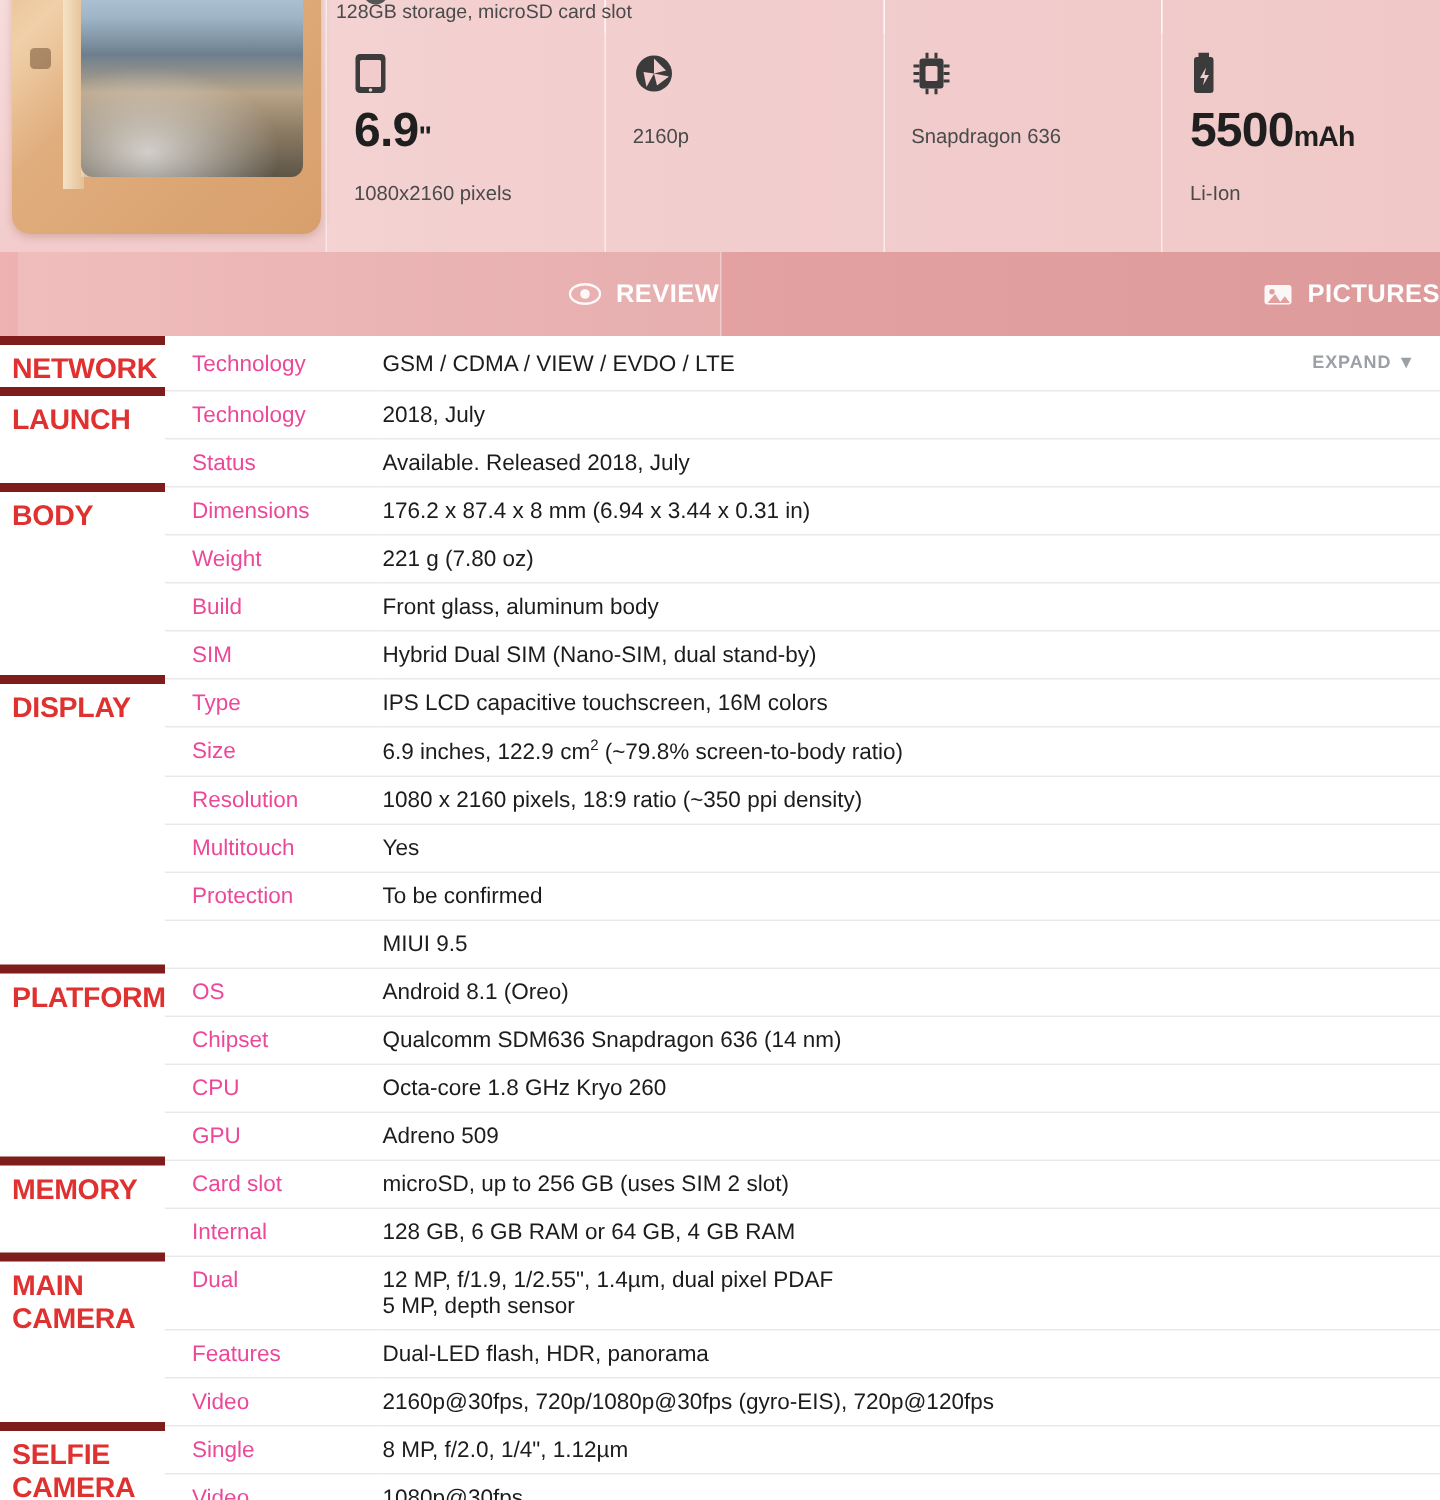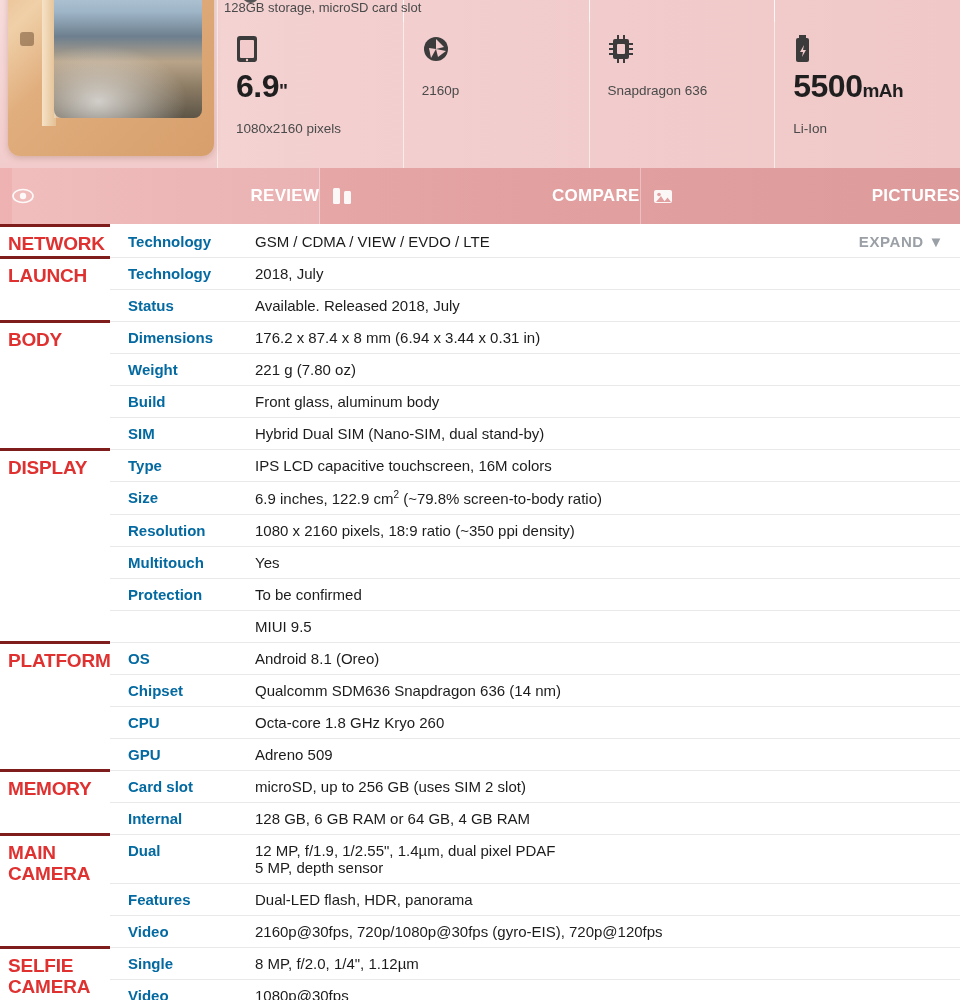--- a/index.html
+++ b/index.html
@@ -93,21 +93,21 @@
     border-radius: 50%; background: #555;
   }
 
   
   .tabs {
     display: flex; height: 56px; width: 960px;
     background: linear-gradient(90deg,#efb2b2 0%, #e9a9a9 25%, #e2a0a0 55%, #dd9b9b 100%);
   }
   .tab {
     flex: 1 1 0;
-    display: flex; align-items: center; justify-content: space-between;
+    display: flex; align-items: center; justify-content: flex-end;
     gap: 10px;
     color: #ffffff; font-size: 17px; font-weight: bold;
     letter-spacing: .3px;
     border-right: 1px solid rgba(255,255,255,.35);
     cursor: pointer;
     margin-left: 12px;
   }
   .tab:last-child { border-right: none; }
   .tab.active { background: rgba(255,255,255,.14); }
   .tab svg { display:block; opacity: .92; }
@@ -121,31 +121,31 @@
   table.specs td { vertical-align: top; }
   td.cat {
     width: 110px;
     color: #e03131; font-size: 19px; font-weight: bold;
     padding: 6px 0 0 8px;
     line-height: 1.15;
     letter-spacing: -.2px;
   }
   td.ttl {
     width: 145px;
-    color: #0369a1; font-size: 15px; font-weight: bold;
+    color: #ec4899; font-size: 15px; font-weight: normal;
     padding: 7px 10px 7px 18px;
   }
   td.nfo {
     color: #1c1c1c; font-size: 15px;
     padding: 7px 10px 7px 0;
   }
   tr.rowline td.ttl, tr.rowline td.nfo { border-bottom: 1px solid #e9e9e9; }
-  tr.catstart td.cat { border-top: 3px solid #7f1d1d; }
+  tr.catstart td.cat { border-top: 6px solid #7f1d1d; }
   td.nfo .expand {
-    float: right; color: #9aa0a6; font-size: 15px; font-weight: bold;
+    float: right; color: #9aa0a6; font-size: 12px; font-weight: bold;
     letter-spacing: .6px; padding-right: 6px; cursor: pointer;
   }
   sup { font-size: 10px; }
   .nfo .l2 { display:block; }
 </style>
 </head>
 <body>
 
 <div class="hero">
   <div class="hero-inner">
@@ -237,29 +237,20 @@
     <span>
       <svg width="22" height="16" viewBox="0 0 22 16">
           <ellipse cx="11" cy="8" rx="10" ry="6.5" fill="none" stroke="#fff" stroke-width="1.6"></ellipse>
           <circle cx="11" cy="8" r="3.2" fill="#fff"></circle>
         </svg>
     </span>
     <span>REVIEW</span>
   </div>
   <div class="tab">
     <span>
-      <svg width="20" height="18" viewBox="0 0 20 18">
-          <rect x="1" y="1" width="7" height="16" rx="1.5" fill="#fff"></rect>
-          <rect x="12" y="4" width="7" height="13" rx="1.5" fill="#fff"></rect>
-        </svg>
-    </span>
-    <span>COMPARE</span>
-  </div>
-  <div class="tab">
-    <span>
       <svg width="20" height="17" viewBox="0 0 20 17">
           <rect x="1" y="2" width="18" height="13" rx="2" fill="#fff"></rect>
           <circle cx="6" cy="6.5" r="1.8" fill="#e2a0a0"></circle>
           <path d="M3 14 L8 8 L12 14 Z M11 14 L14.5 9.5 L18 14 Z" fill="#e2a0a0"></path>
         </svg>
     </span>
     <span>PICTURES</span>
   </div>
 </div>
 

